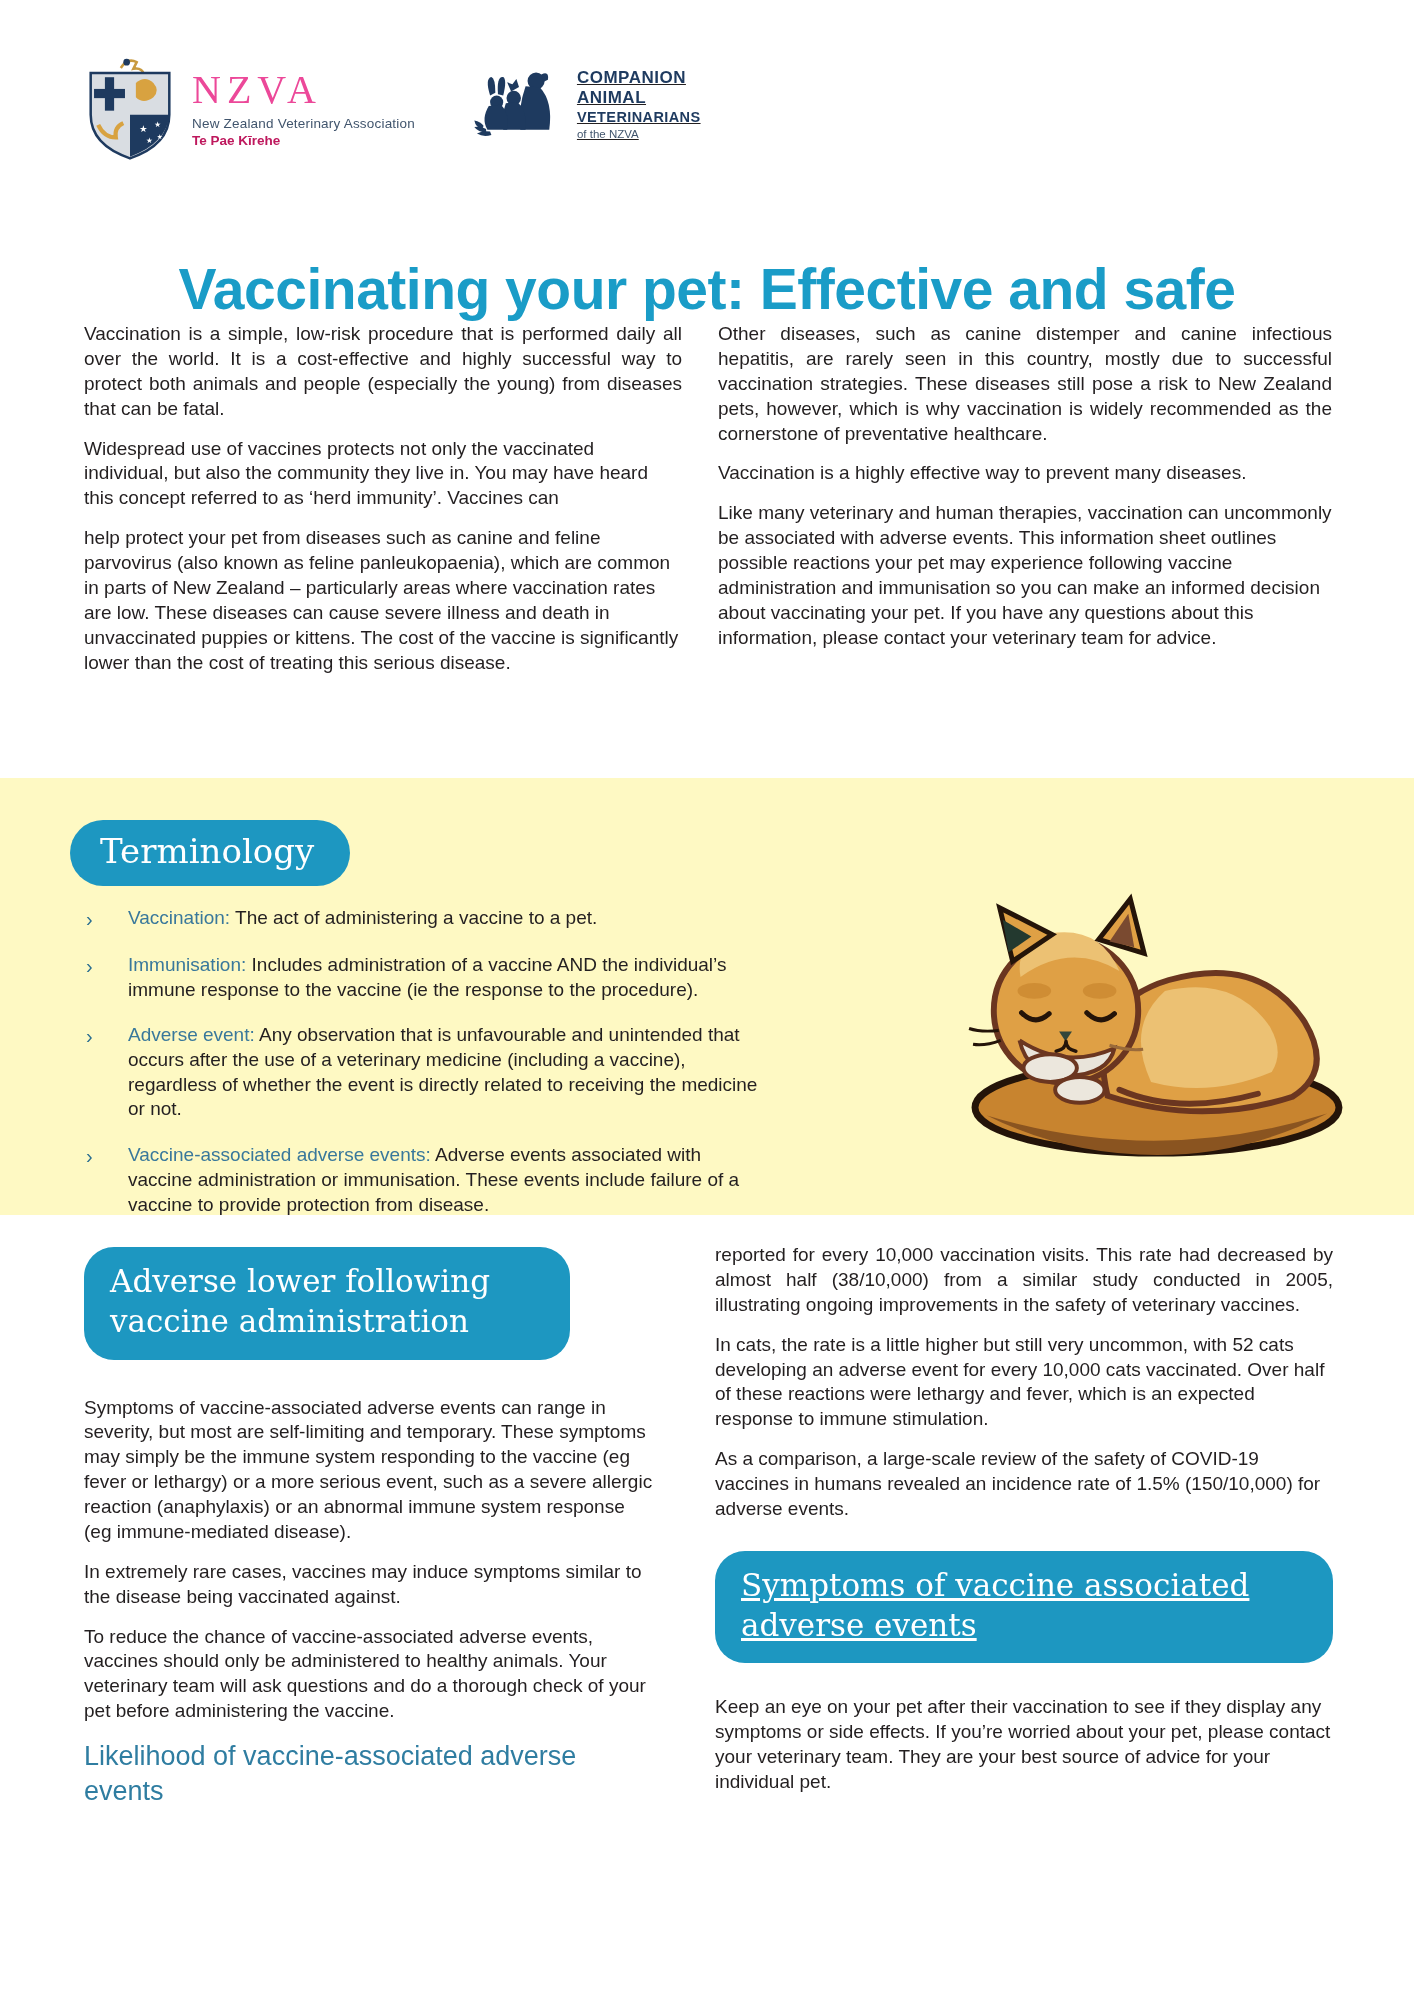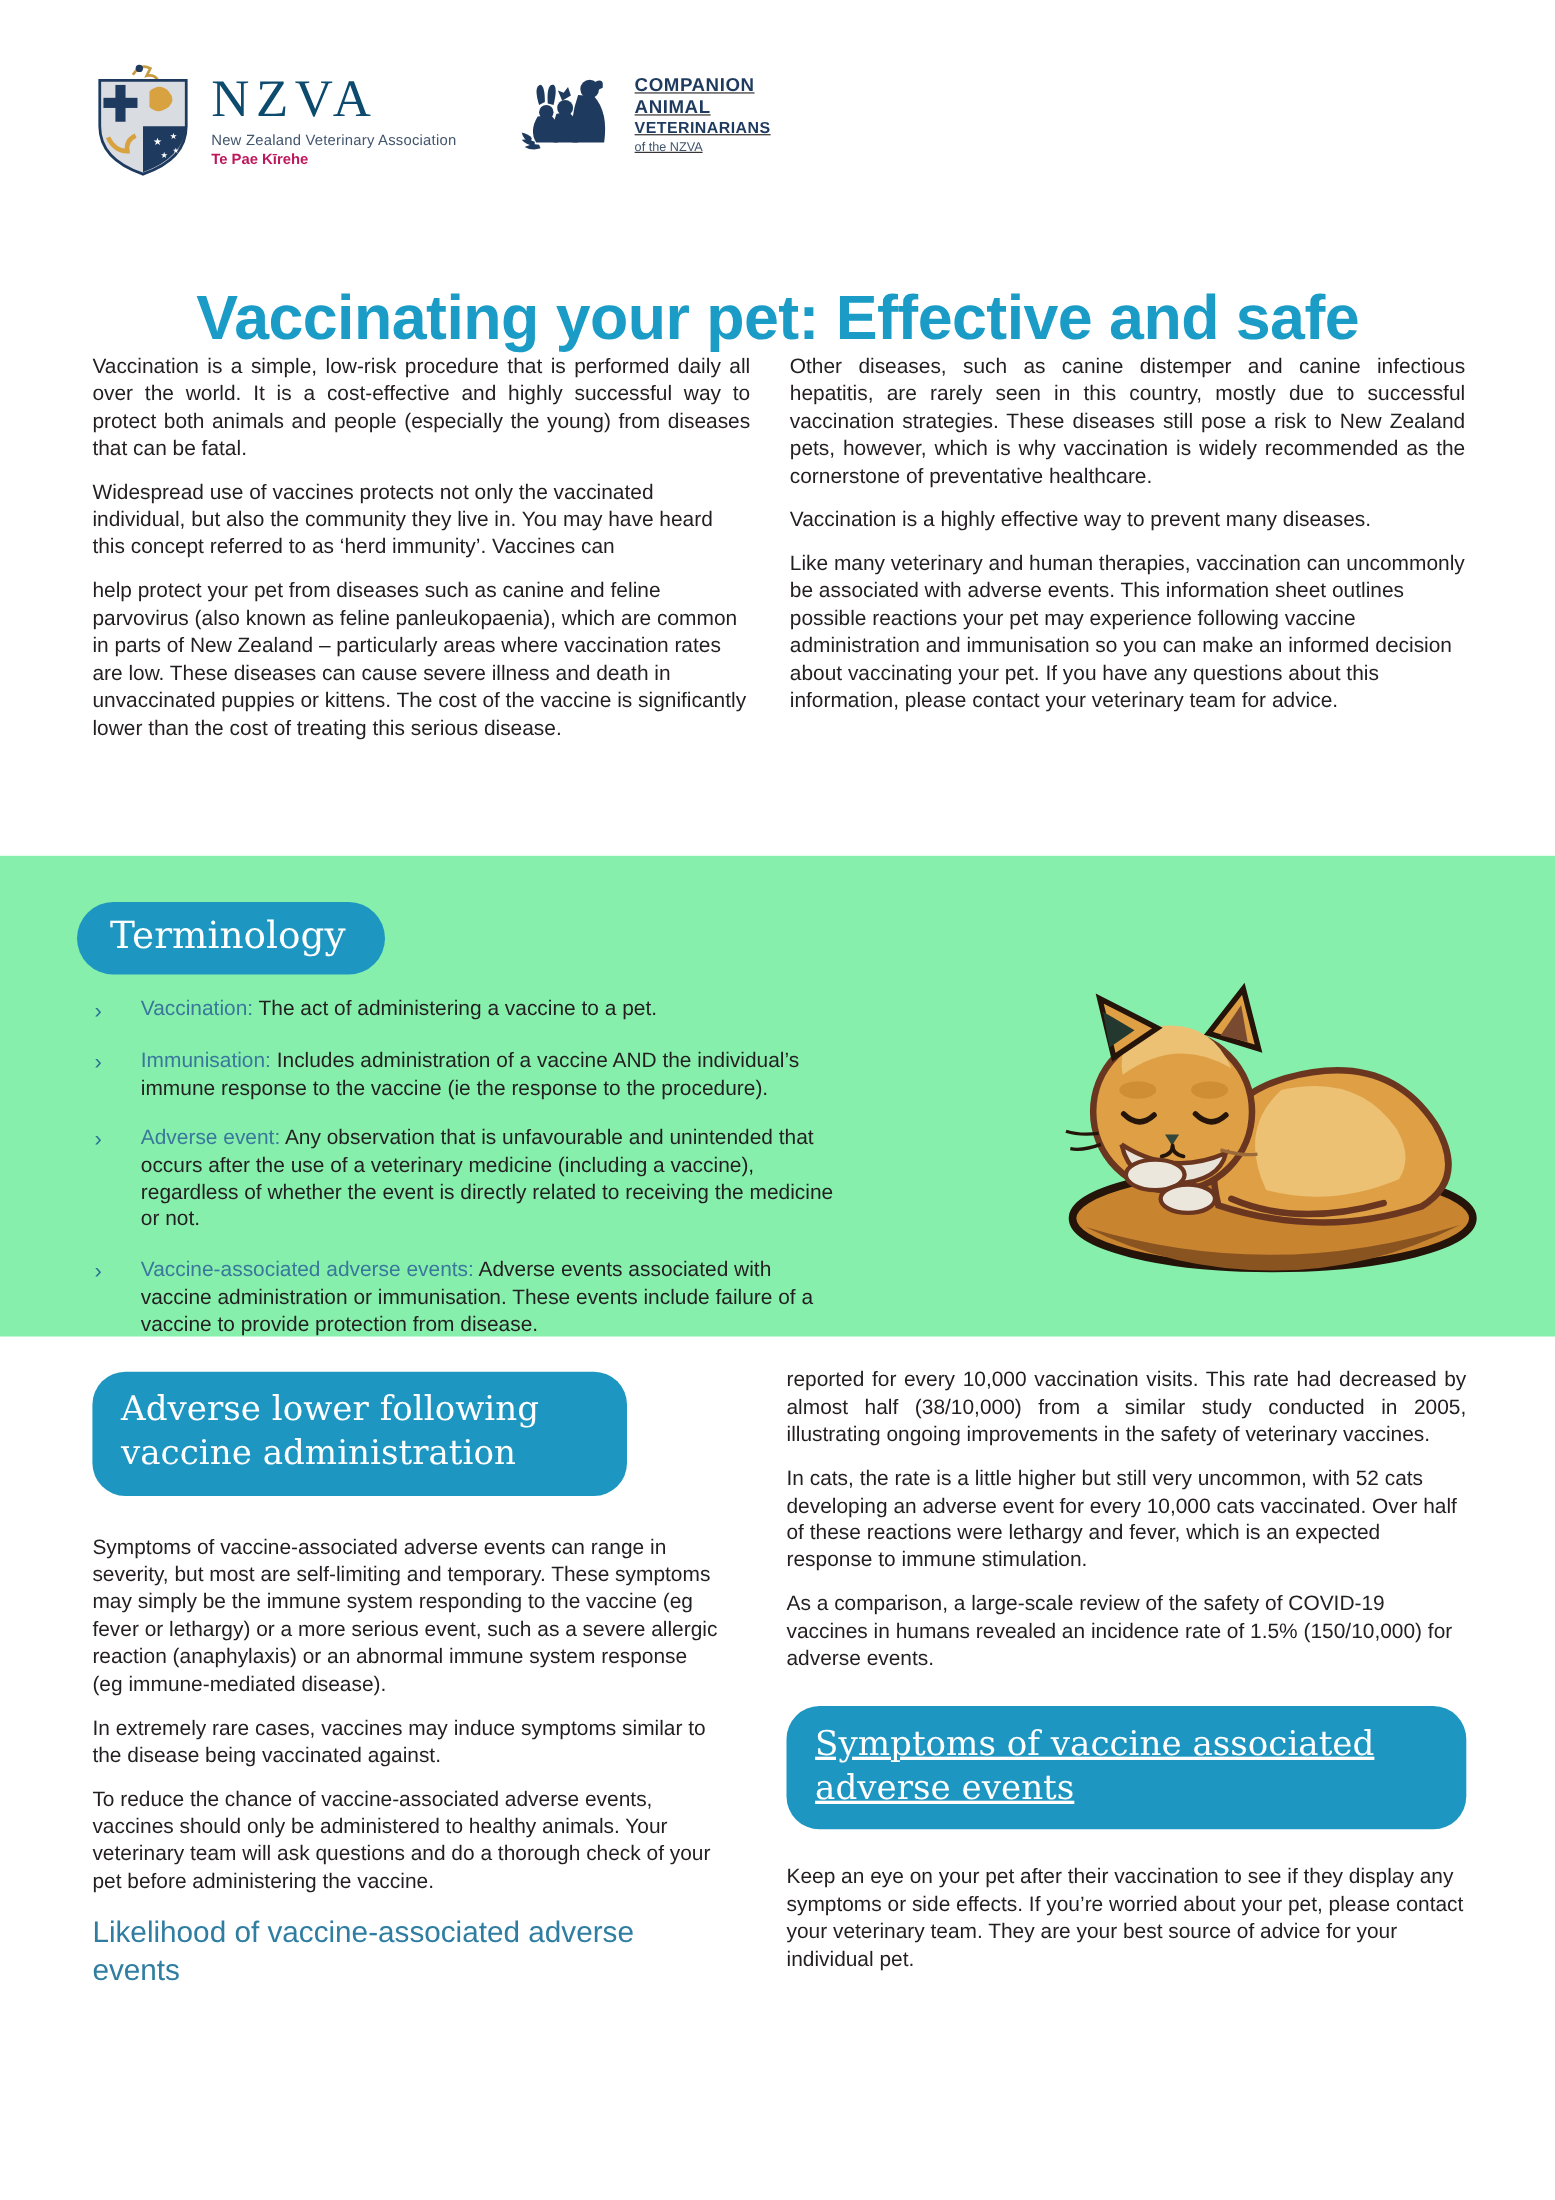--- a/index.html
+++ b/index.html
@@ -5,21 +5,21 @@
   html,body { margin:0; padding:0; background:#ffffff; }
   .page {
     position:relative; width:1414px; height:2000px; background:#ffffff;
     font-family:"Liberation Sans", sans-serif; color:#231f20; overflow:hidden;
   }
   
   .logos { position:absolute; top:50px; left:84px; display:flex; align-items:flex-start; gap:58px; }
   .nzva-logo { display:flex; align-items:center; gap:16px; }
   .nzva-shield { width:92px; height:118px; }
   .nzva-words { display:flex; flex-direction:column; }
-  .nzva-acronym { font-family:"Liberation Serif", serif; font-size:48px; line-height:1; color:#0c4a6e; letter-spacing:6px; }
+  .nzva-acronym { font-family:"Liberation Serif", serif; font-size:40px; line-height:1; color:#ec4899; letter-spacing:6px; }
   .nzva-sub { font-size:13.5px; color:#41556d; margin-top:6px; letter-spacing:0.2px; }
   .nzva-maori { font-size:13.5px; color:#be185d; font-weight:bold; margin-top:2px; }
   .cav-logo { display:flex; align-items:center; gap:12px; margin-top:8px; }
   .cav-mark { width:92px; height:92px; }
   .cav-words { display:flex; flex-direction:column;text-decoration:underline; }
   .cav-l1,.cav-l2 { font-size:17px; font-weight:bold; color:#1e3a5f; letter-spacing:0.5px; line-height:1.15; }
   .cav-l3 { font-size:14.5px; font-weight:bold; color:#1e3a5f; letter-spacing:0.4px; margin-top:2px; }
   .cav-l4 { font-size:11.5px; color:#41556d; margin-top:3px; }
   
   .page-title {
@@ -27,21 +27,21 @@
     font-size:57px; font-weight:bold; color:#1a9cc7; letter-spacing:-0.5px;
   }
   
   .intro { position:absolute; top:322px; left:84px; width:1248px; display:flex; gap:36px; }
   .intro .col-l { width:598px; }
   .intro .col-r { width:614px; }
   .page p { margin:0 0 15px 0; font-size:19px; line-height:1.31; }
   .just { text-align:justify; }
   
   .band {
-    position:absolute; top:778px; left:0; width:1414px; height:437px; background:#86efac;
+    position:absolute; top:778px; left:0; width:1414px; height:437px; background:#fef9c3;
   }
   .pill {
     display:inline-block; background:#1d97c1; color:#ffffff;
     font-family:"DejaVu Serif", serif; border-radius:34px;
   }
   .terminology-pill { position:absolute; left:70px; top:42px; font-size:34px; padding:11px 36px 15px 30px; }
   .term-list { position:absolute; left:86px; top:128px; width:676px; }
   .term-item { display:flex; margin-bottom:21px; }
   .term-marker { flex:0 0 42px; color:#2b6f91; font-size:20px; line-height:1.3; }
   .term-text { font-size:19px; line-height:1.3; }

